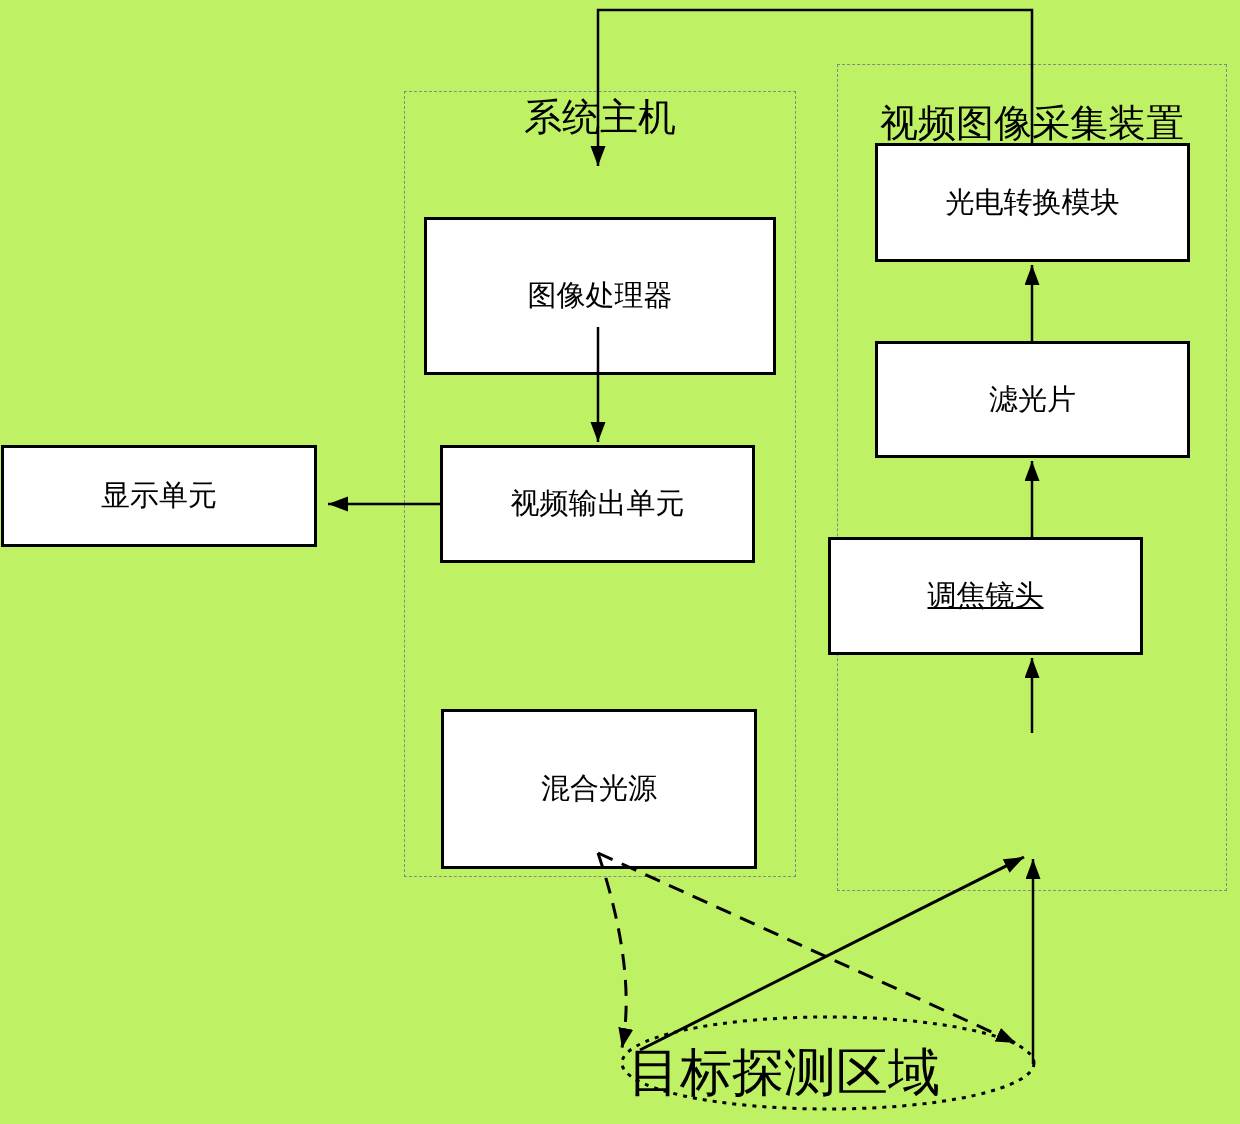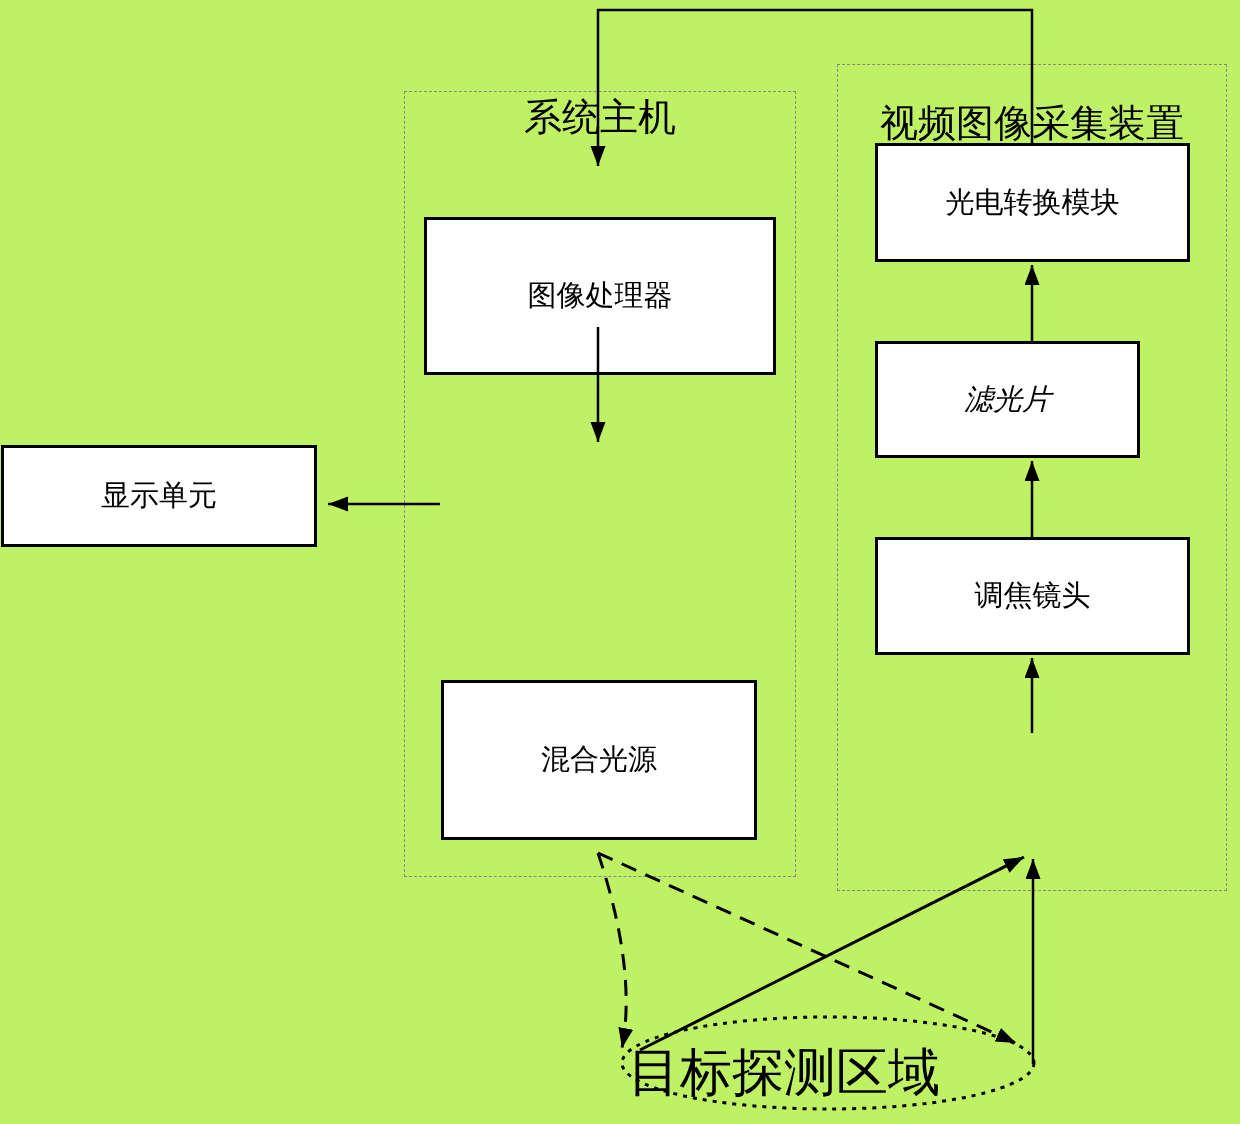--- a/index.html
+++ b/index.html
@@ -76,38 +76,41 @@
   </div>
 
   <div class="group" style="left:837px; top:64px; width:390px; height:827px;">
     <div class="group-title" style="top:20px;margin-top:18px;">视频图像采集装置</div>
   </div>
 
   <div class="node" style="left:424px; top:169px; width:352px; height:158px;margin-top:48px;">
     <span class="node-label">图像处理器</span>
   </div>
 
+  <div class="node" style="left:440px; top:445px; width:315px; height:118px;">
+    <span class="node-label">视频输出单元</span>
+  </div>
 
   <div class="node" style="left:1px; top:445px; width:316px; height:102px;">
     <span class="node-label">显示单元</span>
   </div>
 
-  <div class="node" style="left:441px; top:680px; width:316px; height:160px;">
+  <div class="node" style="left:441px; top:709px; width:316px; height:160px;">
     <span class="node-label">混合光源</span>
   </div>
 
   <div class="node" style="left:875px; top:143px; width:315px; height:119px;">
     <span class="node-label">光电转换模块</span>
   </div>
 
-  <div class="node" style="left:875px; top:341px; width:265px; height:117px;font-style:italic;">
+  <div class="node" style="left:875px; top:341px; width:315px; height:117px;">
     <span class="node-label">滤光片</span>
   </div>
 
-  <div class="node" style="left:875px; top:537px; width:315px; height:118px;">
+  <div class="node" style="left:828px; top:537px; width:315px; height:118px;text-decoration:underline;">
     <span class="node-label">调焦镜头</span>
   </div>
 
 
   <div class="area-label">目标探测区域</div>
 
   <svg class="overlay" viewBox="0 0 1240 1124" xmlns="http://www.w3.org/2000/svg">
     <defs>
       <marker id="arrow" markerUnits="userSpaceOnUse" markerWidth="22" markerHeight="17" refX="20" refY="7.5" orient="auto">
         <path d="M0,0 L20,7.5 L0,15 Z" fill="#000000"></path>

